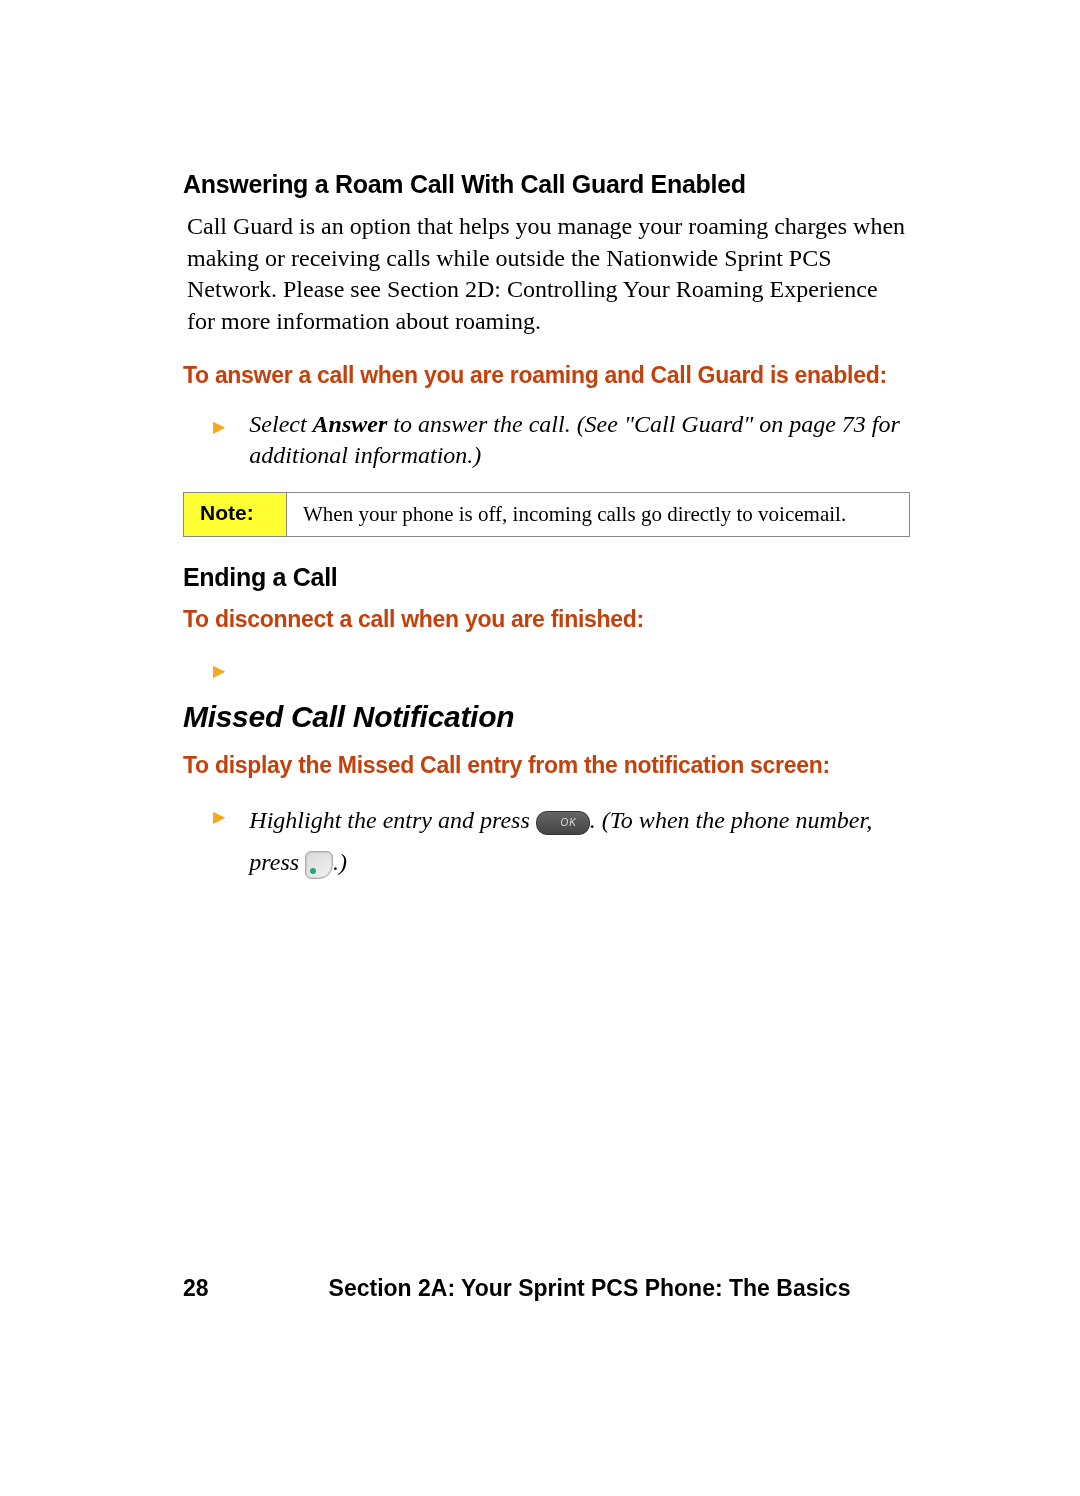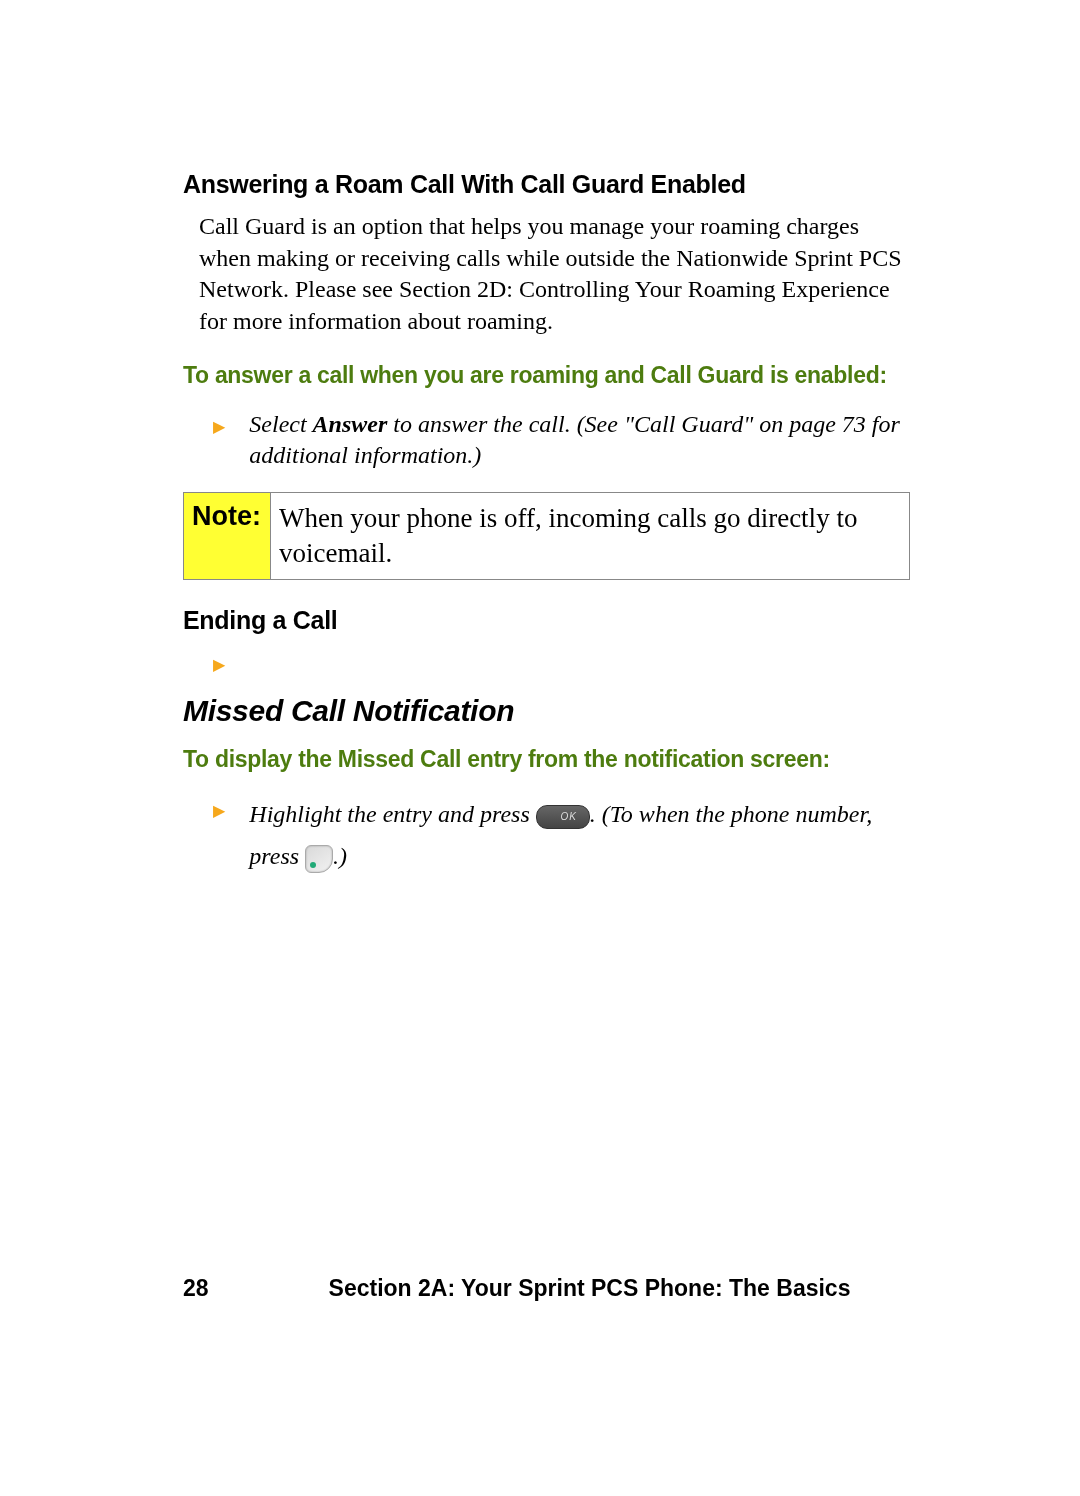--- a/index.html
+++ b/index.html
@@ -21,27 +21,27 @@
     font-weight: 700;
     font-size: 25px;
     letter-spacing: -0.3px;
     margin: 0 0 12px 0;
     color: #000;
   }
   .body {
     font-family: Georgia, 'Times New Roman', serif;
     font-size: 24px;
     line-height: 1.32;
-    margin: 0 0 22px 16px;
+    margin: 0 0 22px 4px;
   }
   .lead {
     font-family: "Segoe UI", "Helvetica Neue", Arial, sans-serif;
     font-weight: 700;
     font-size: 23px;
-    color: #4d7c0f;
+    color: #c2410c;
     letter-spacing: -0.3px;
     margin: 0 0 18px 0;
     line-height: 1.35;
   }
   .bullet-row {
     display: flex;
     align-items: flex-start;
     margin: 0 0 20px 30px;
   }
   .arrow {
@@ -58,23 +58,23 @@
     font-style: italic;
   }
   .bold { font-weight: 700; }
   .note-table {
     border-collapse: collapse;
     width: 100%;
     margin: 18px 0 26px 0;
   }
   .note-table td {
     border: 1px solid #888;
-    padding: 8px 8px;
+    padding: 8px 16px;
     vertical-align: top;
-    font-size: 27px;
+    font-size: 21px;
   }
   .note-label {
     background: #ffff33;
     font-family: "Segoe UI", "Helvetica Neue", Arial, sans-serif;
     font-weight: 700;
     width: 70px;
   }
   .note-body {
     font-family: Georgia, 'Times New Roman', serif;
     line-height: 1.3;
@@ -168,20 +168,21 @@
   <table class="note-table">
     <tbody>
         <tr>
       <td class="note-label">Note:</td>
       <td class="note-body">When your phone is off, incoming calls go directly to voicemail.</td>
     </tr>
   </tbody>
     </table>
 
   <div class="h3">Ending a Call</div>
+  <p class="lead">To disconnect a call when you are finished:</p>
 
   <div class="bullet-row">
     <span class="arrow">▶</span>
   </div>
 
   <div class="h2">Missed Call Notification</div>
   <p class="lead">To display the Missed Call entry from the notification screen:</p>
 
   <div class="bullet-row">
     <span class="arrow">▶</span>

